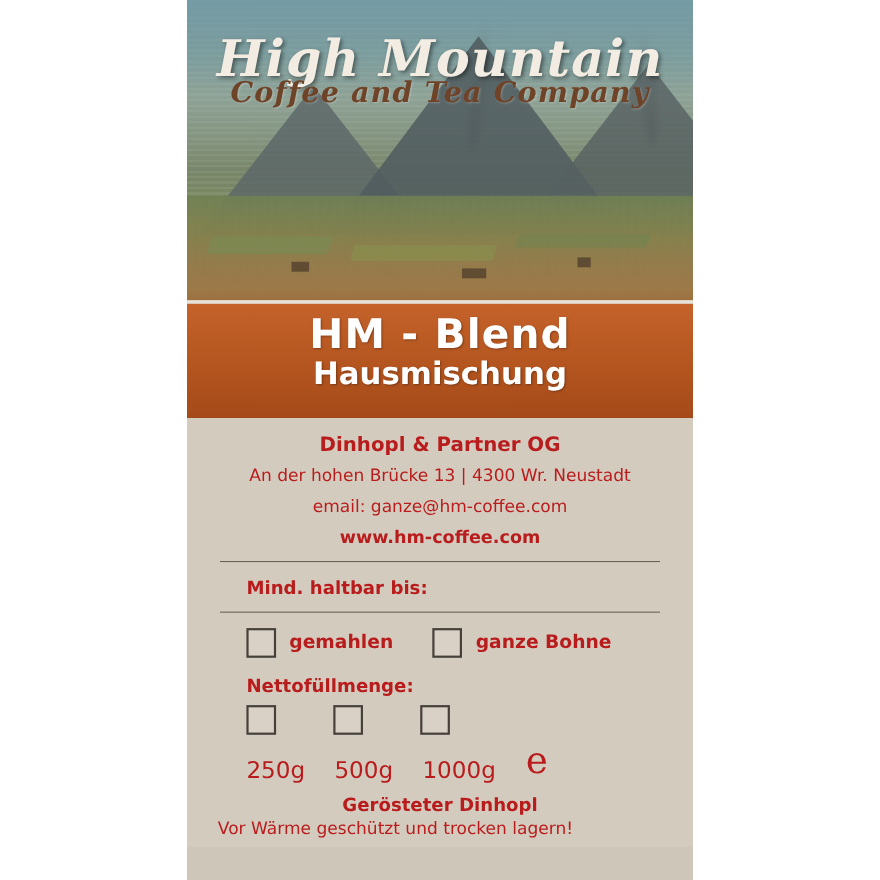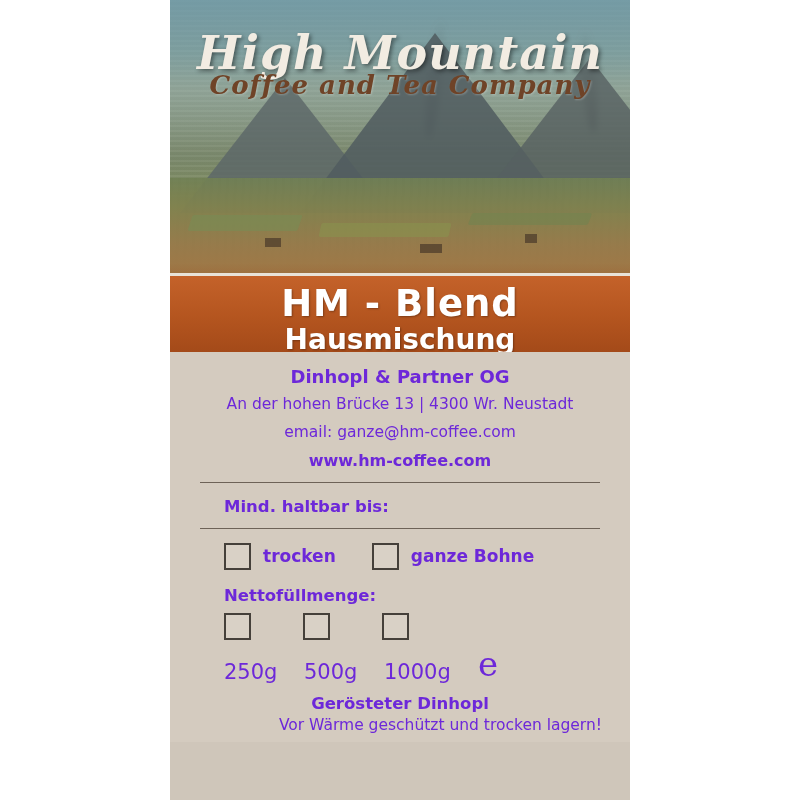--- a/index.html
+++ b/index.html
@@ -123,21 +123,21 @@
     font-weight: bold;
     font-size: 26px;
     letter-spacing: 1px;
     text-shadow: 1px 1px 2px rgba(255,255,255,0.25);
   }
 
   
   .band {
     position: relative;
     width: 100%;
-    height: 79px;
+    height: 107px;
     background: linear-gradient(to bottom, #c4622a 0%, #b4551f 55%, #a44a19 100%);
     border-top: 3px solid #e8e2d8;
     box-sizing: border-box;
     text-align: center;
     color: #ffffff;
   }
   .band .title {
     margin-top: 6px;
     font-size: 37px;
     font-weight: bold;
@@ -150,21 +150,21 @@
     font-weight: bold;
     text-shadow: 1px 1px 2px rgba(0,0,0,0.3);
   }
 
   
   .body {
     position: relative;
     width: 100%;
     height: calc(800px - 315px - 95px);
     background: #d4cbbf;
-    color: #6d28d9;
+    color: #b91c1c;
     box-sizing: border-box;
     padding: 14px 28px 0 28px;
   }
   .company {
     text-align: center;
     font-size: 18px;
     font-weight: bold;
   }
   .addr {
     text-align: center;
@@ -249,21 +249,21 @@
     margin-left: 14px;
   }
 
   .footer1 {
     text-align: center;
     font-size: 16.5px;
     font-weight: bold;
     margin-top: 10px;
   }
   .footer2 {
-    text-align: right;
+    text-align: left;
     font-size: 15.5px;
     margin-top: 3px;
   }
 </style>
 </head>
 <body>
 
 <div id="label">
 
   <div class="hero">
@@ -299,21 +299,21 @@
     <div class="web">www.hm-coffee.com</div>
 
     <div class="rule"></div>
 
     <div class="mhd">Mind. haltbar bis:</div>
 
     <div class="rule2"></div>
 
     <div class="grind-row">
       <span class="chk"></span>
-      <span class="lbl">trocken</span>
+      <span class="lbl">gemahlen</span>
       <span class="chk"></span>
       <span class="lbl">ganze Bohne</span>
     </div>
 
     <div class="net-label">Nettofüllmenge:</div>
 
     <div class="weights">
       <div class="w-boxes">
         <span class="chk"></span>
         <span class="chk"></span>

